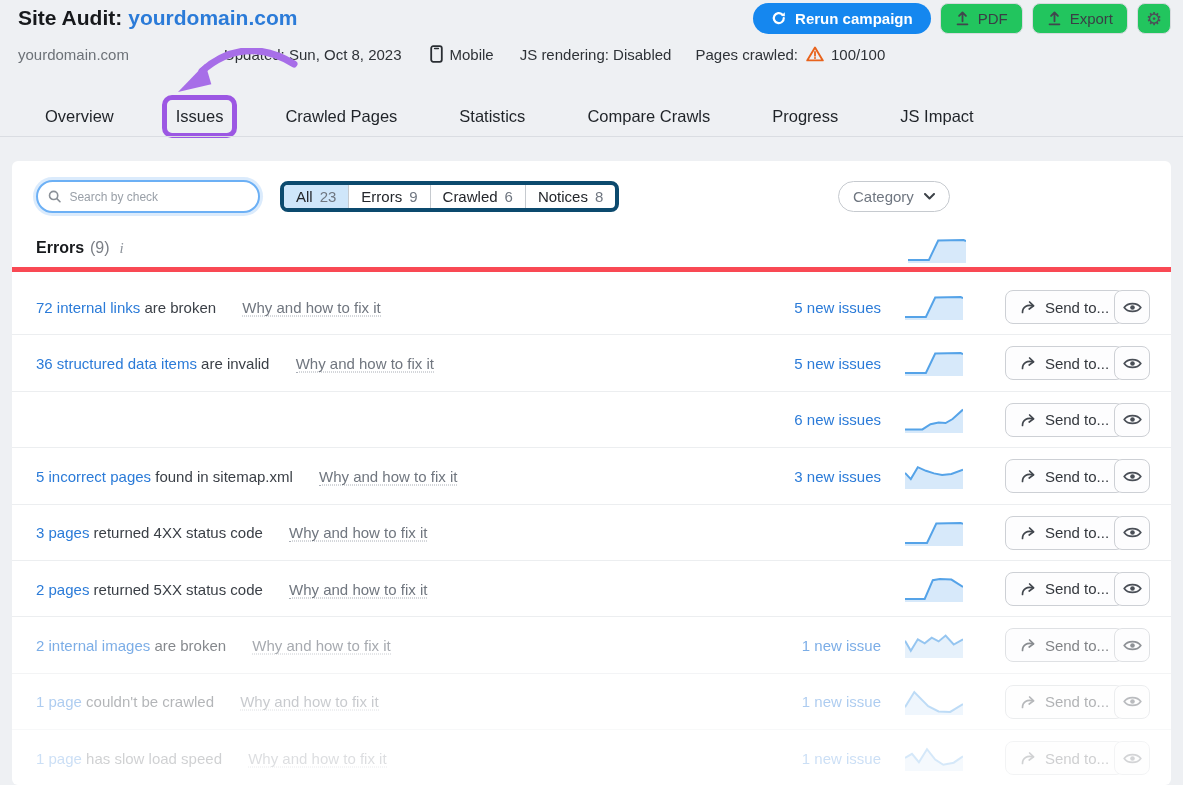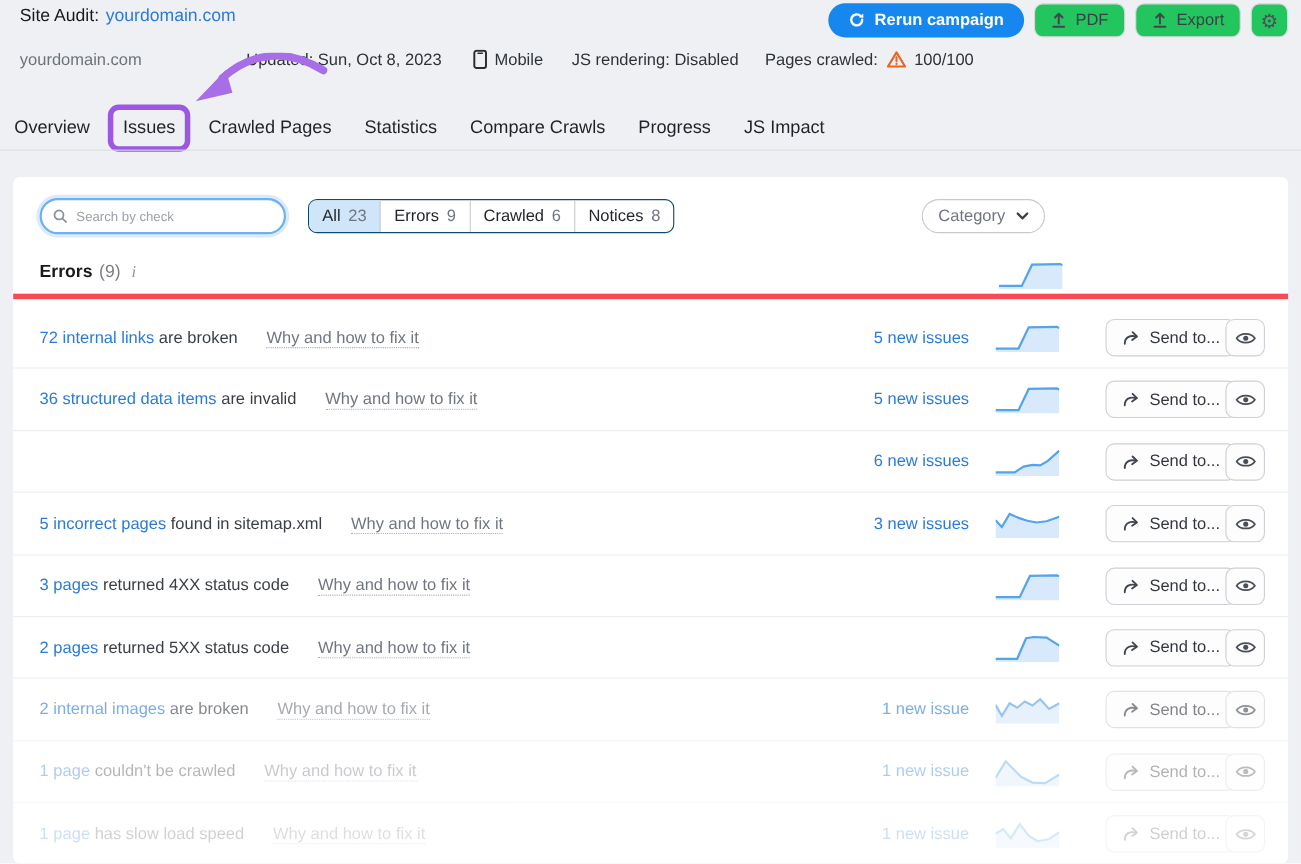--- a/index.html
+++ b/index.html
@@ -1,47 +1,47 @@
 <!DOCTYPE html>
 <html><head>
 <meta charset="utf-8">
 <style>
   * { margin:0; padding:0; box-sizing:border-box; }
   html,body { width:1183px; height:785px; overflow:hidden; }
   body { background:#eef0f3; font-family:"Liberation Sans", sans-serif; color:#33373d; position:relative; }
 
   
   .header { position:absolute; left:0; top:0; width:1183px; height:149px; }
-  .title-bar { position:absolute; left:18px; top:6px; font-size:16px; font-weight:400; color:#17191c; }
+  .title-bar { position:absolute; left:18px; top:6px; font-size:21px; font-weight:700; color:#17191c; }
   .title-bar .domain { color:#2b7bd8; margin-left:6px; }
   .actions { position:absolute; right:12px; top:3px; display:flex; gap:9px; }
   .btn { display:flex; align-items:center; gap:8px; height:31px; border-radius:8px; border:1px solid #d7dade; background:#22c55e; color:#3a3f45; font-size:15px; padding:0 14px; cursor:pointer; }
   .btn-primary { background:#1587ef; border:none; color:#fff; border-radius:16px; font-weight:700; padding:0 18px; }
   .btn-icon { width:34px; justify-content:center; padding:0; font-size:18px; color:#4c5057; }
   .meta { position:absolute; left:18px; top:45px; display:flex; align-items:center; font-size:15px; color:#2e3237; }
   .meta .m-domain { color:#6d7278; }
   .meta .gap1 { margin-left:95px; } .meta .gap2 { margin-left:28px; } .meta .gap3 { margin-left:26px; } .meta .gap4 { margin-left:24px; }
   .meta svg, .meta .warn { margin-right:7px; vertical-align:-3px; }
   .mrow { display:flex; align-items:center; }
 
   
   .tabs { position:absolute; left:11px; top:100px; display:flex; gap:26px; font-size:16.5px; color:#1f2328; }
-  .tab { padding:7px 2px; cursor:pointer; position:relative; white-space:nowrap; }
+  .tab { padding:7px 2px; cursor:pointer; position:relative; white-space:nowrap;margin-left:32px; }
   .hl-box { position:absolute; left:-12px; right:-12px; top:-5px; bottom:-5px; border:5px solid #9c57e3; border-radius:10px; pointer-events:none; }
   .tabs-divider { position:absolute; left:0; top:136px; width:1183px; height:1px; background:#dadde2; }
   .anno-arrow { position:absolute; left:148px; top:48px; pointer-events:none; }
 
   
   .card { position:absolute; left:12px; top:161px; width:1159px; height:624px; background:#fff; border-radius:6px; }
 
   
   .search { position:absolute; left:24px; top:19px; width:224px; height:33px; border:2px solid #6cb0f5; border-radius:17px; box-shadow:0 0 0 3px rgba(110,175,245,.25); display:flex; align-items:center; padding:0 10px; background:#fff; }
   .search input { border:none; outline:none; font-size:12px; color:#701a75; width:100%; margin-left:8px; font-family:"Liberation Sans", sans-serif; }
   .search input::placeholder { color:#9aa0a8; }
-  .segmented { position:absolute; left:268px; top:20px; height:31px; display:flex; border:1px solid #0c4a6e; border-radius:8px; overflow:hidden; background:#fff; }
+  .segmented { position:absolute; left:268px; top:20px; height:31px; display:flex; border:4px solid #0c4a6e; border-radius:8px; overflow:hidden; background:#fff; }
   .segment { display:flex; align-items:center; gap:7px; padding:0 12px; font-size:15px; color:#23262b; border-right:1px solid #c6cacf; cursor:pointer; }
   .segment:last-child { border-right:none; }
   .segment .cnt { color:#6f7680; }
   .segment.selected { background:#cfe6fa; }
   .dd { position:absolute; top:20px; height:31px; display:flex; align-items:center; gap:10px; border:1px solid #c6cacf; border-radius:16px; padding:0 14px; font-size:15px; color:#6f7680; cursor:pointer; background:#fff; }
   .dd-1 { left:636px; } .dd-2 { left:826px; }
 
   
   .sec-head { position:absolute; left:24px; top:78px; font-size:16px; color:#17191c; display:flex; align-items:baseline; gap:6px; }
   .sec-head b { font-weight:700; }

